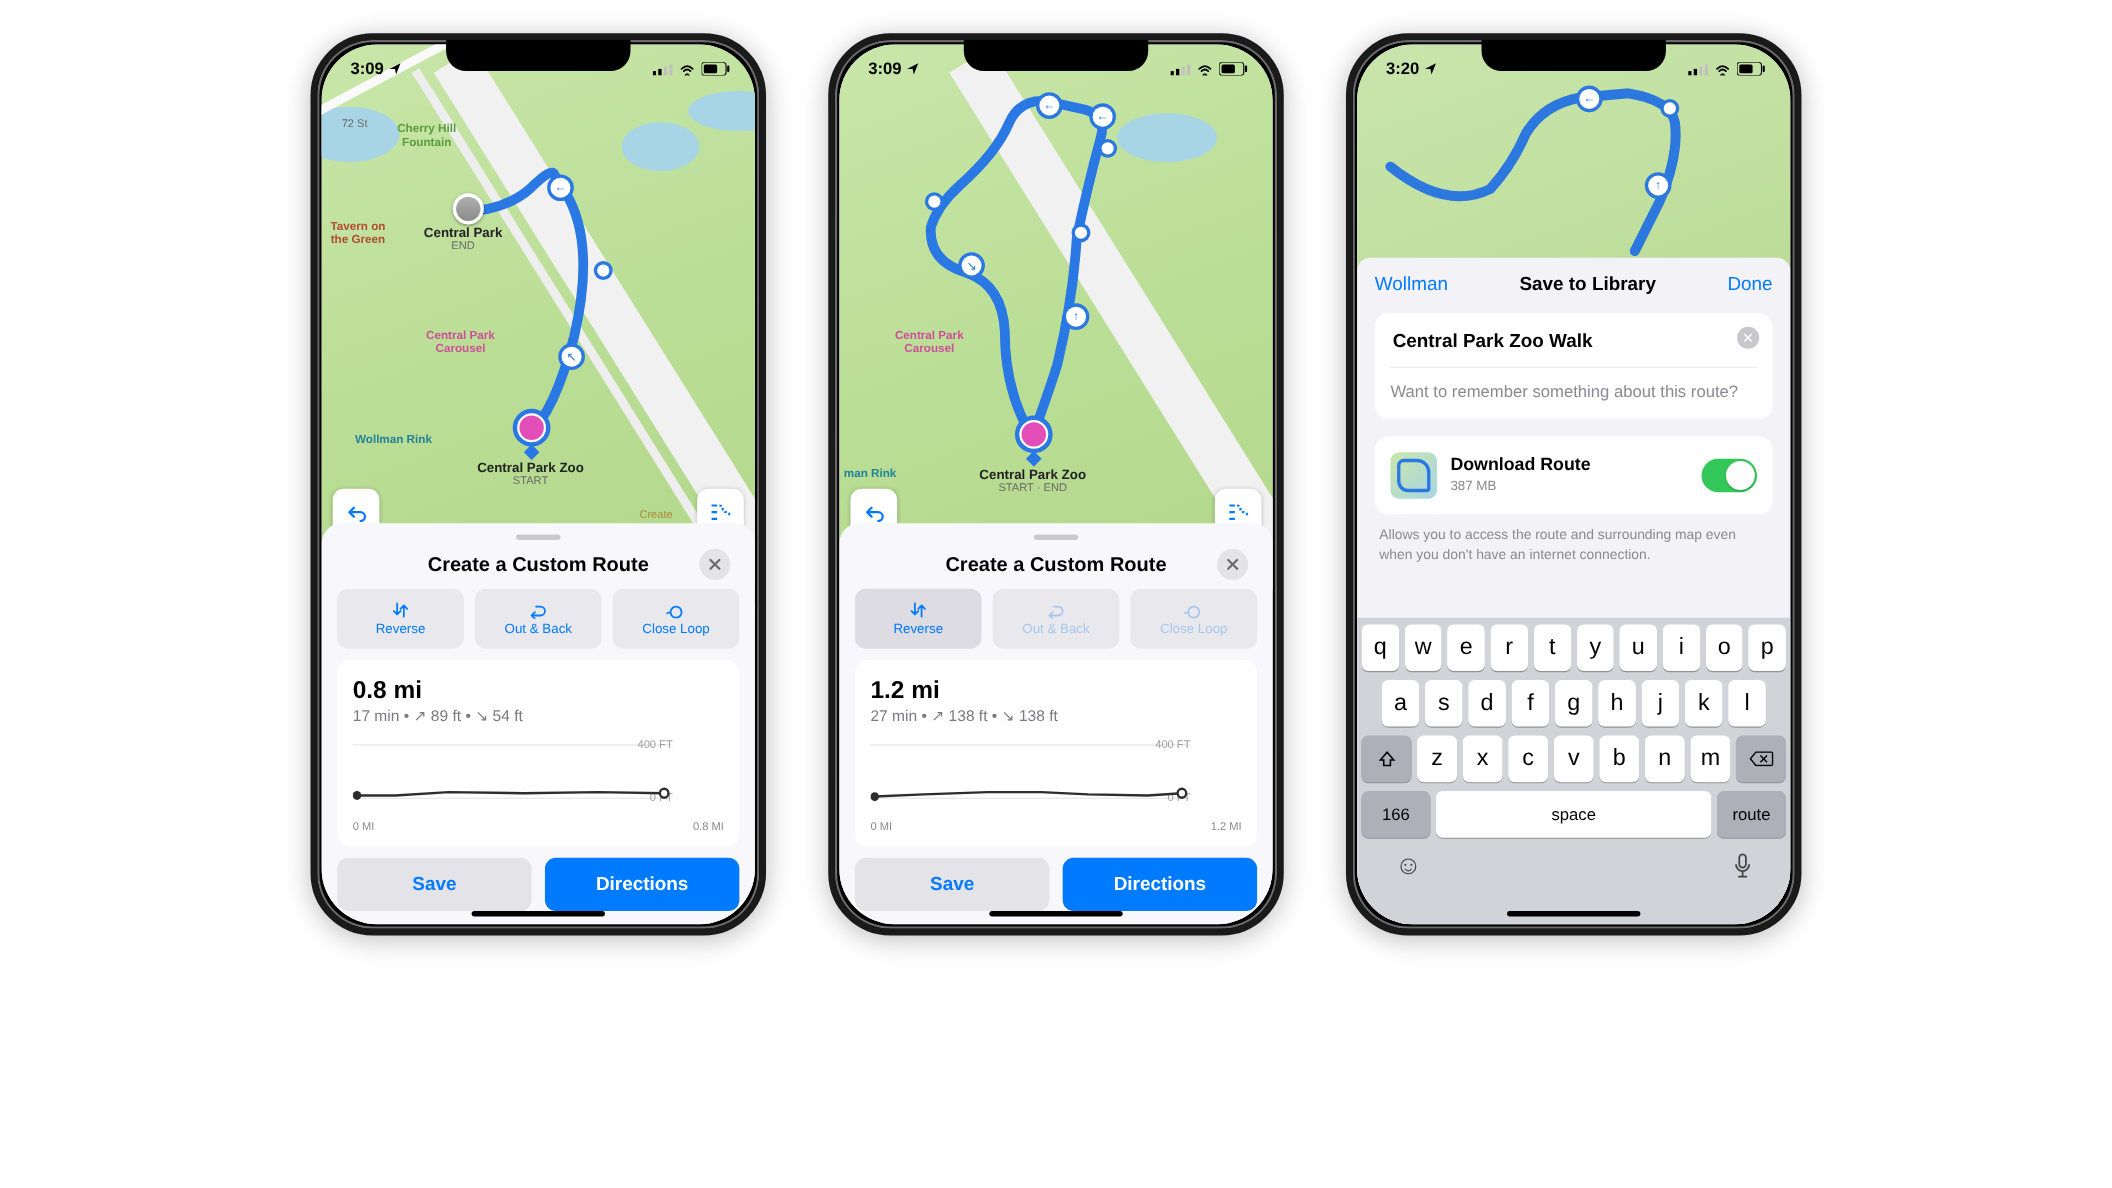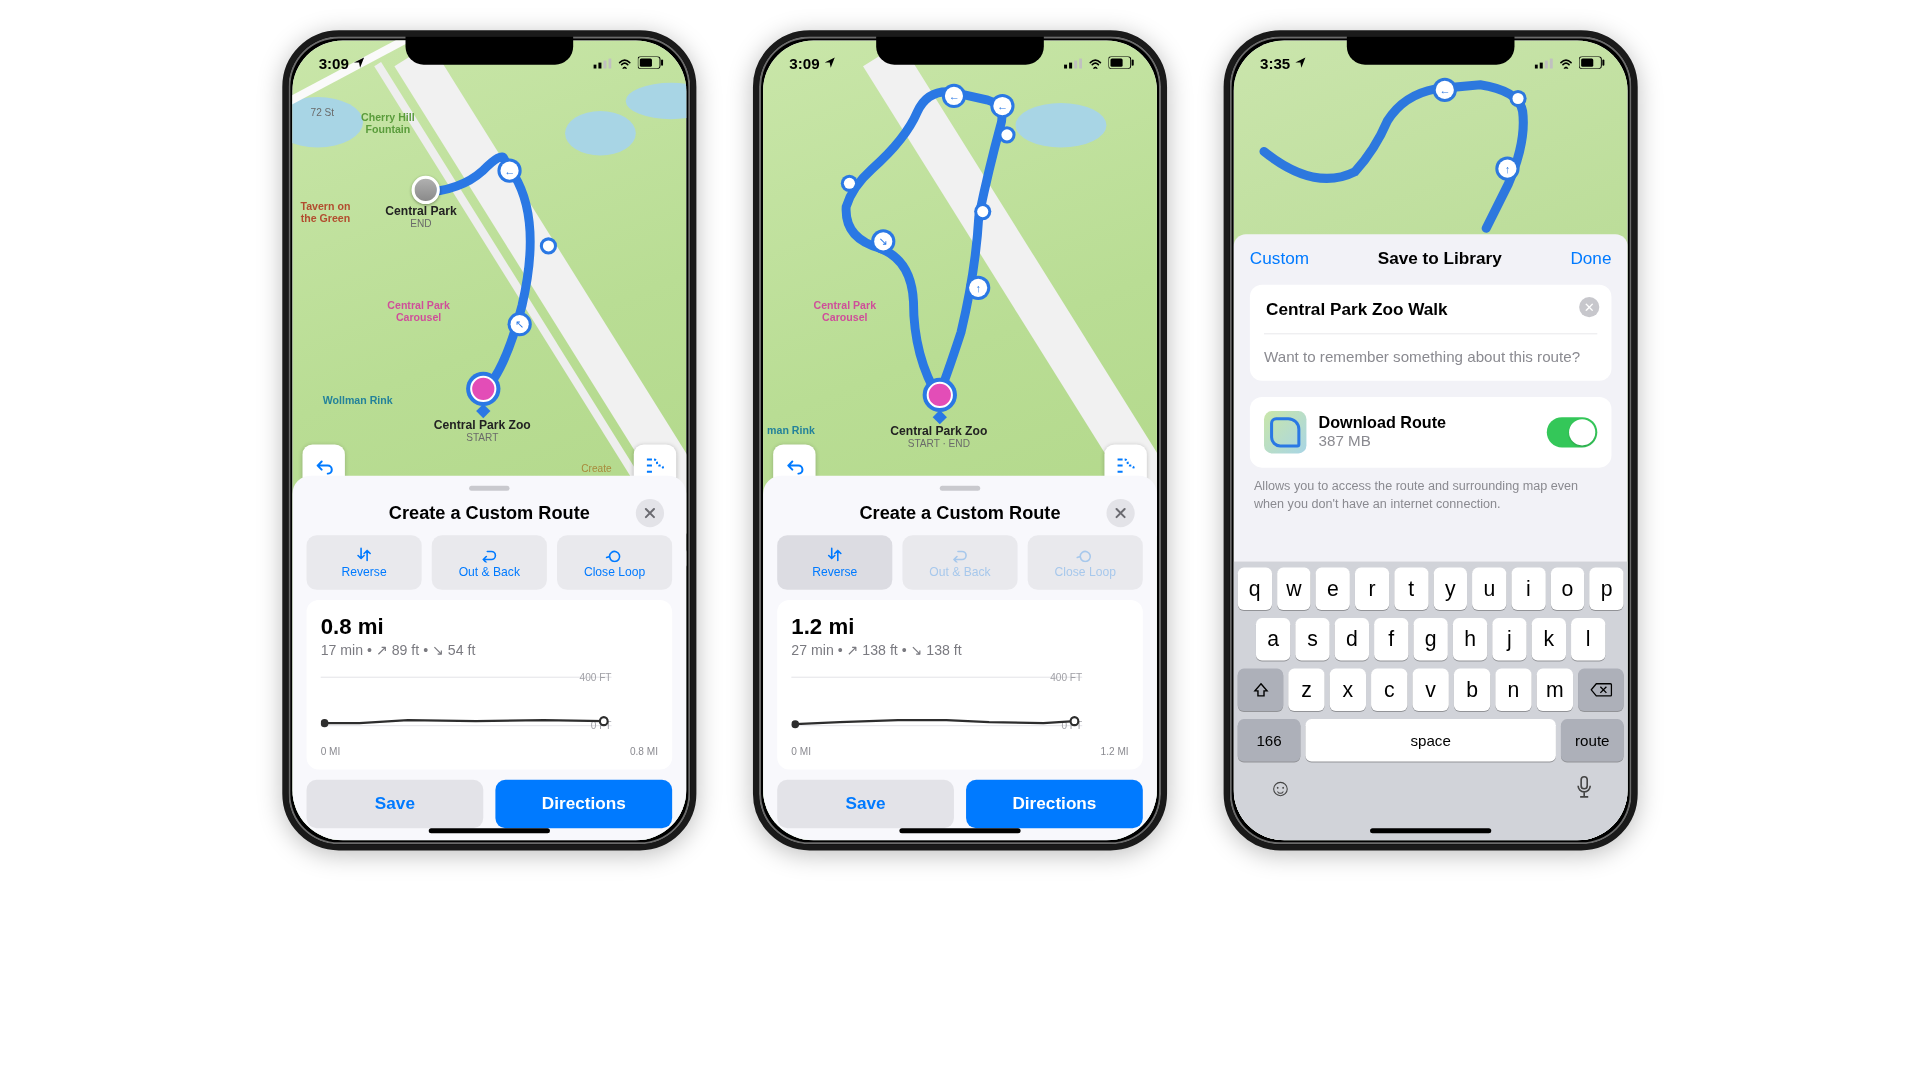--- a/index.html
+++ b/index.html
@@ -56,21 +56,21 @@
   .sv-hdr .l,.sv-hdr .r{color:#007aff}
   .sv-hdr .c{flex:1;text-align:center;font-weight:600;color:#000}
   .sv-hdr .r{font-weight:400}
   .sv-card1,.sv-card2{background:#fff;border-radius:12px;margin-top:16px;padding:14px}
   .sv-title-input{font-size:17px;font-weight:600;color:#000;border:none;outline:none;width:90%}
   .sv-card1 hr{border:none;border-top:1px solid #e8e8ec;margin:12px 0}
   .sv-ph{font-size:15px;color:#8a8a90;line-height:1.35}
   .sv-card2{display:flex;align-items:center;gap:12px}
   .sv-map-th{width:42px;height:42px;border-radius:8px;background:linear-gradient(135deg,#c9e6a9,#a8d5e5);position:relative;overflow:hidden}
   .sv-map-th::after{content:"";position:absolute;inset:6px;border:3px solid #2a78e4;border-radius:6px 12px 3px 10px}
-  .sv-dl{flex:1}.sv-dl b{font-size:16px;font-weight:600;color:#000}.sv-dl span{font-size:15px;color:#8a8a90}
+  .sv-dl{flex:1}.sv-dl b{font-size:16px;font-weight:600;color:#000}.sv-dl span{font-size:12px;color:#8a8a90}
   .toggle{width:50px;height:30px;border-radius:15px;background:#34c759;position:relative}
   .toggle::after{content:"";position:absolute;right:2px;top:2px;width:26px;height:26px;border-radius:50%;background:#fff;box-shadow:0 1px 2px rgba(0,0,0,.2)}
   .sv-note{font-size:12.5px;color:#8a8a90;margin-top:10px;line-height:1.4;padding:0 4px}
 
   .kbd{position:absolute;left:0;right:0;bottom:0;height:268px;background:#d1d3d9;z-index:50;padding:6px 4px 2px;display:flex;flex-direction:column;gap:8px}
   .krow{display:flex;gap:5px}
   .key{flex:1;height:42px;border-radius:6px;background:#fff;display:flex;align-items:center;justify-content:center;font-size:21px;color:#000;box-shadow:0 1px 0 rgba(0,0,0,.3)}
   .key.sp{background:#adb0b9}
   .krow.r2{padding:0 18px}
   .krow.r3 .key:first-child,.krow.r3 .key:last-child{flex:1.25;background:#adb0b9;font-size:16px}
@@ -333,21 +333,21 @@
     </div>
     <div class="home-ind"></div>
   </div>
 </div>
 
 <div class="phone">
   <div class="notch"></div>
   <div class="screen">
     <div class="status-bar">
       <div class="status-left">
-            <span>3:35</span>
+            <span>3:20</span>
         <svg width="12" height="12" viewBox="0 0 12 12">
               <path d="M1 6 L11 1 L7 11 L6 6 Z" fill="#000"></path>
             </svg>
           </div>
       <div class="status-right">
             <svg width="18" height="11">
               <rect x="0" y="7" width="3" height="4" fill="#000"></rect>
               <rect x="5" y="5" width="3" height="6" fill="#000"></rect>
               <rect x="10" y="3" width="3" height="8" fill="#c0c0c0"></rect>
               <rect x="15" y="1" width="3" height="10" fill="#c0c0c0"></rect>
@@ -366,21 +366,21 @@
       <svg class="route" viewBox="0 0 398 200" preserveAspectRatio="none" style="height:200px">
         <path d="M30 110 Q80 150 120 130 Q140 108 152 80 Q168 54 200 48 L244 44 Q282 50 286 70 Q290 100 272 142 L250 186" stroke="#2a78e4" stroke-width="9" fill="none" stroke-linecap="round"></path>
       </svg>
       <div class="arrow-dot" style="left:200px;top:40px">←</div>
       <div class="arrow-dot" style="left:262px;top:118px">↑</div>
       <div class="node-dot" style="left:276px;top:52px"></div>
     </div>
 
     <div class="save-sheet">
       <div class="sv-hdr">
-        <div class="l">Custom</div>
+        <div class="l">Wollman</div>
         <div class="c">Save to Library</div>
         <div class="r">Done</div>
       </div>
       <div class="sv-card1" style="position:relative">
         <input class="sv-title-input" value="Central Park Zoo Walk" style="">
         <div style="position:absolute;right:12px;top:12px;width:20px;height:20px;border-radius:50%;background:#c7c7cc;display:flex;align-items:center;justify-content:center;color:#fff;font-size:13px">✕</div>
         <hr>
         <div class="sv-ph">Want to remember something about this route?</div>
       </div>
       <div class="sv-card2">

